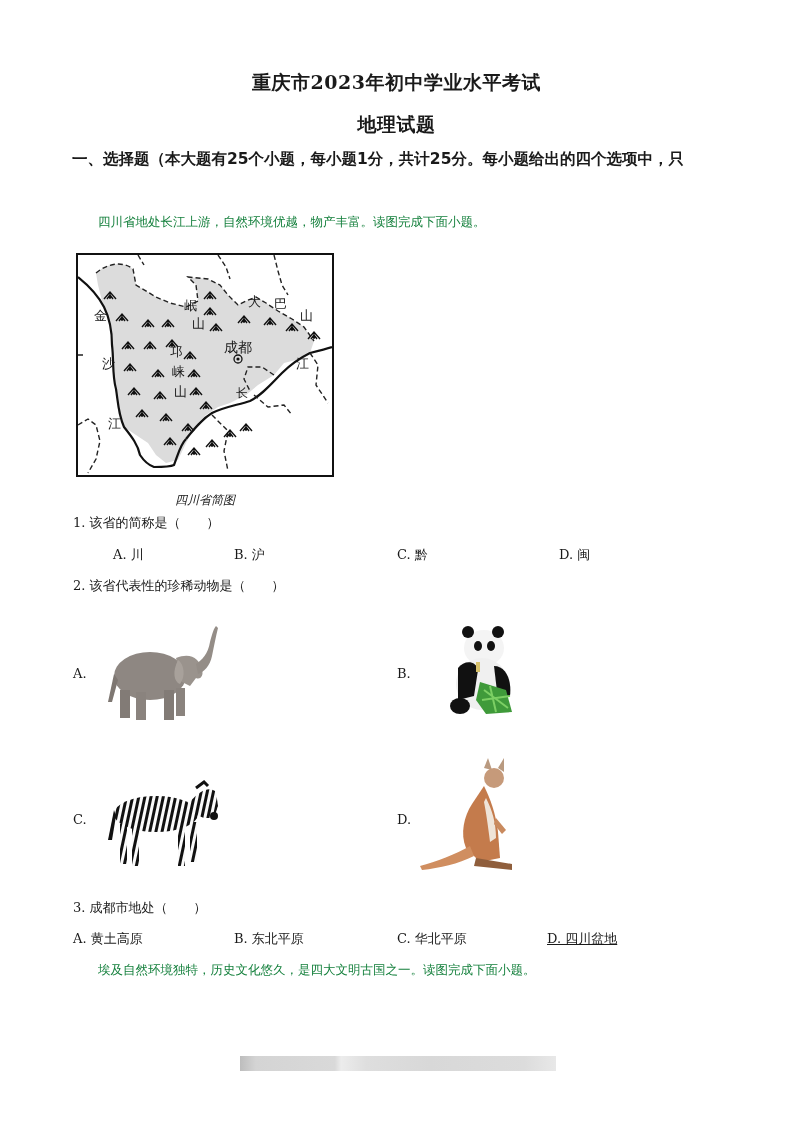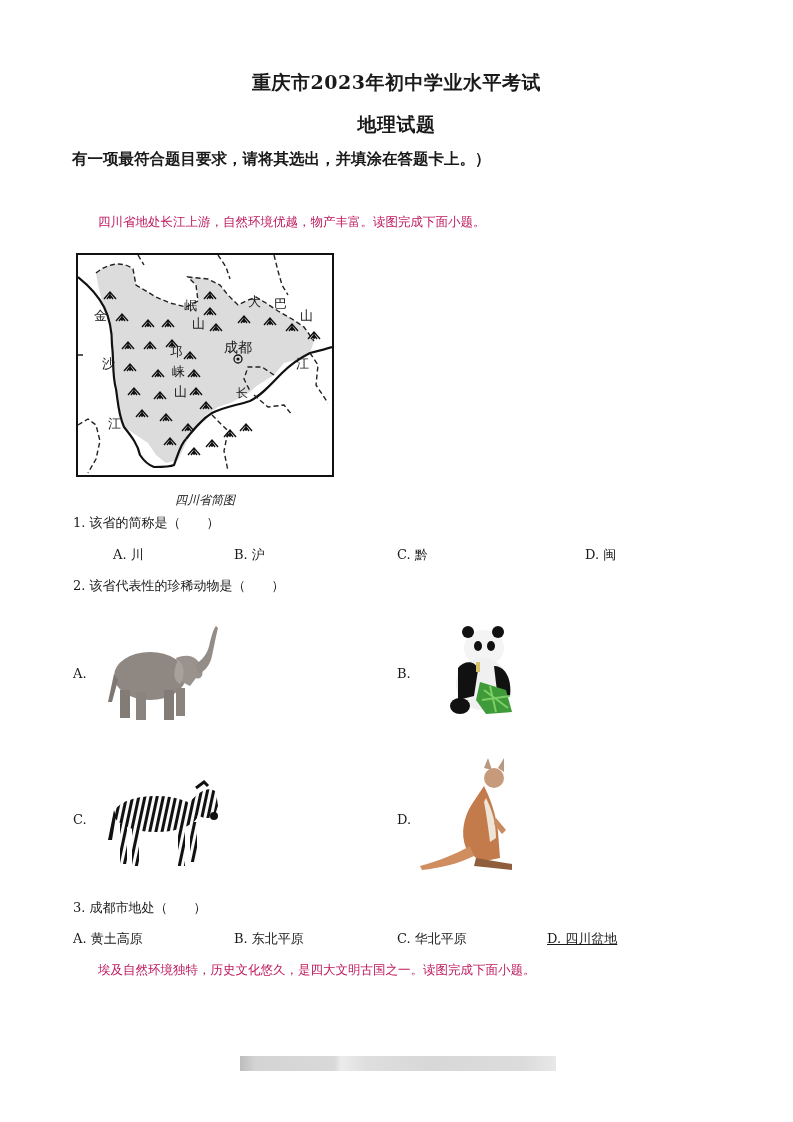--- a/index.html
+++ b/index.html
@@ -1,36 +1,36 @@
 <!DOCTYPE html>
 <html><head>
 <meta charset="utf-8">
 <style>
   html, body { margin:0; padding:0; background:#ffffff; }
   body { width:793px; height:1122px; position:relative; overflow:hidden;
          font-family: "DejaVu Serif", "Liberation Serif", serif; color:#1a1a1a; }
   .abs { position:absolute; }
   .title { left:0; width:793px; text-align:center; font-weight:bold; font-size:19px; letter-spacing:0.5px; }
   .section { left:72px; width:660px; font-weight:bold; font-size:15.5px; line-height:30px; font-family:"DejaVu Sans","Liberation Sans",sans-serif; }
-  .intro { left:98px; font-size:12.5px; color:#be185d; }
+  .intro { left:98px; font-size:12.5px; color:#15803d; }
   .q { left:73px; font-size:13px; }
   .opt { font-size:13px; }
   .map-wrap { left:76px; top:253px; width:254px; height:220px; border:2px solid #111; background:#fff; overflow:hidden; }
   .map-caption { left:76px; width:258px; top:492px; text-align:center; font-size:12px; font-family:"DejaVu Sans","Liberation Sans",sans-serif;font-style:italic; }
   .footer-bar { left:240px; top:1056px; width:316px; height:15px;
      background:linear-gradient(90deg,#bdbdbd 0%,#d4d4d4 5%,#d9d9d9 30%,#ececec 32%,#dedede 40%,#d8d8d8 60%,#dcdcdc 90%,#e8e8e8 100%); }
 </style>
 </head>
 <body>
 
 <div class="abs title" style="top:70px;">重庆市2023年初中学业水平考试</div>
 <div class="abs title" style="top:112px;">地理试题</div>
 
 <div class="abs section" style="top:144px;">
-  <div>有一项最符合题目要求，请将其选出，并填涂在答题卡上。）</div>
+  <div>一、选择题（本大题有25个小题，每小题1分，共计25分。每小题给出的四个选项中，只</div>
 </div>
 
 <div class="abs intro" style="top:214px;">四川省地处长江上游，自然环境优越，物产丰富。读图完成下面小题。</div>
 
 <div class="abs map-wrap">
   <svg width="254" height="220" viewBox="0 0 254 220">
 
     <path d="M18,18 C30,8 45,6 55,14 L58,30 L78,42 L92,48 L108,52 L120,46 L118,30 L110,22 L130,24 L142,30 L150,40 L160,50 L168,46 L178,42 L188,48 L200,56 L214,64 L226,72 L236,86 L232,98 L222,104 L206,108 L196,120 L180,130 L168,140 L152,148 L140,152 L128,160 L118,170 L108,188 L100,205 L88,208 L78,200 L70,188 L58,180 L46,172 L40,158 L40,140 L36,120 L34,100 L34,80 L30,62 L24,46 L20,30 Z" fill="#dcdcdc" stroke="none"></path>
 
     <path d="M0,22 C10,30 20,40 26,52 C32,64 34,76 34,90 C36,106 34,120 38,134 C40,146 40,158 46,172 C54,182 60,190 62,200 C66,206 70,210 76,212 C84,212 92,212 96,210 C100,200 102,190 108,184" fill="none" stroke="#111" stroke-width="2.2"></path>
@@ -104,21 +104,21 @@
   <span class="abs" style="left:146px;top:84px;font-size:14px;">成都</span>
   <span class="abs" style="left:158px;top:130px;font-size:12px;">长</span>
   <span class="abs" style="left:218px;top:100px;font-size:13px;">江</span>
 </div>
 <div class="abs map-caption">四川省简图</div>
 
 <div class="abs q" style="top:514px;">1. 该省的简称是（　　）</div>
 <div class="abs opt" style="left:73px;top:546px;margin-left:40px;">A. 川</div>
 <div class="abs opt" style="left:234px;top:546px;">B. 沪</div>
 <div class="abs opt" style="left:397px;top:546px;">C. 黔</div>
-<div class="abs opt" style="left:585px;top:546px;">D. 闽</div>
+<div class="abs opt" style="left:559px;top:546px;">D. 闽</div>
 
 <div class="abs q" style="top:577px;">2. 该省代表性的珍稀动物是（　　）</div>
 
 <div class="abs opt" style="left:73px;top:666px;">A.</div>
 <svg class="abs" style="left:104px;top:624px;" width="114" height="100" viewBox="0 0 114 100">
   <ellipse cx="46" cy="52" rx="36" ry="24" fill="#8e8782"></ellipse>
   <path d="M72,34 C86,28 96,34 98,46 C100,52 96,56 92,54 L86,62 L78,58 Z" fill="#9a938d"></path>
   <path d="M92,40 C98,36 104,30 106,18 C108,10 110,4 112,2 L114,4 C112,12 110,22 108,32 C106,42 100,48 94,50 Z" fill="#948d87"></path>
   <path d="M74,36 C80,40 82,52 76,60 C70,58 68,48 74,36 Z" fill="#a8a19b"></path>
   <rect x="16" y="66" width="10" height="28" fill="#827b76"></rect>

